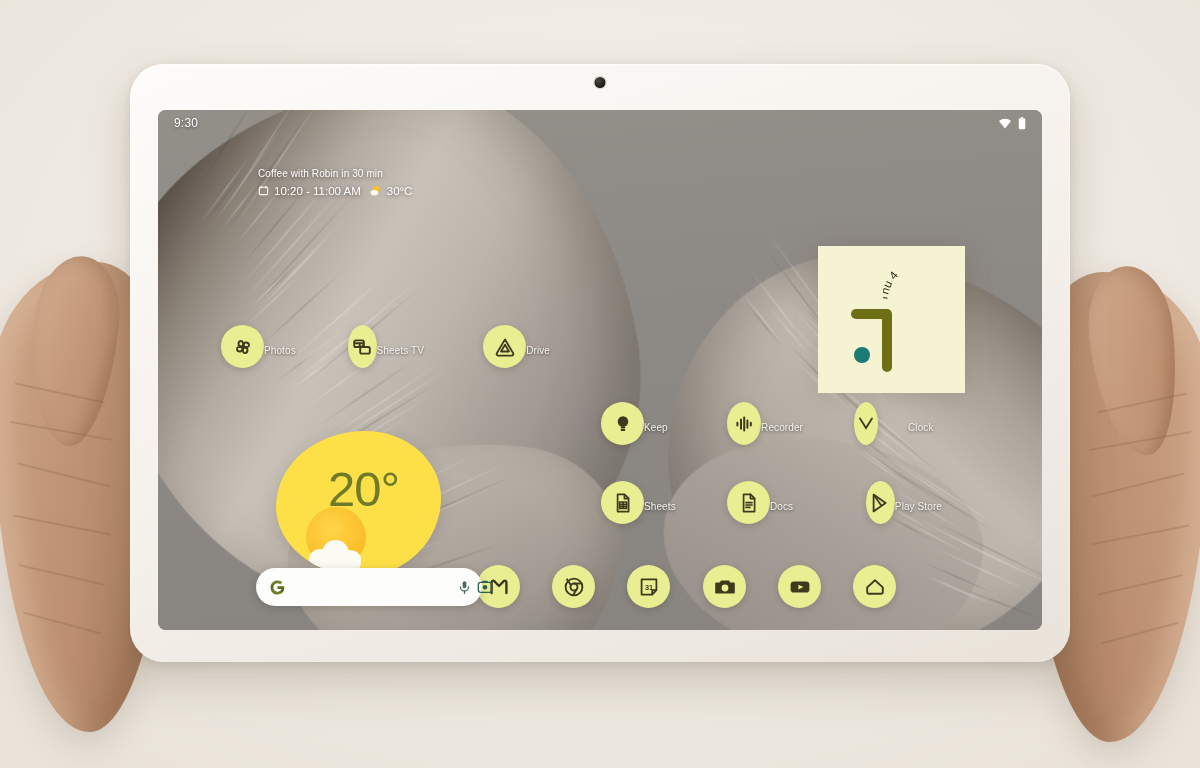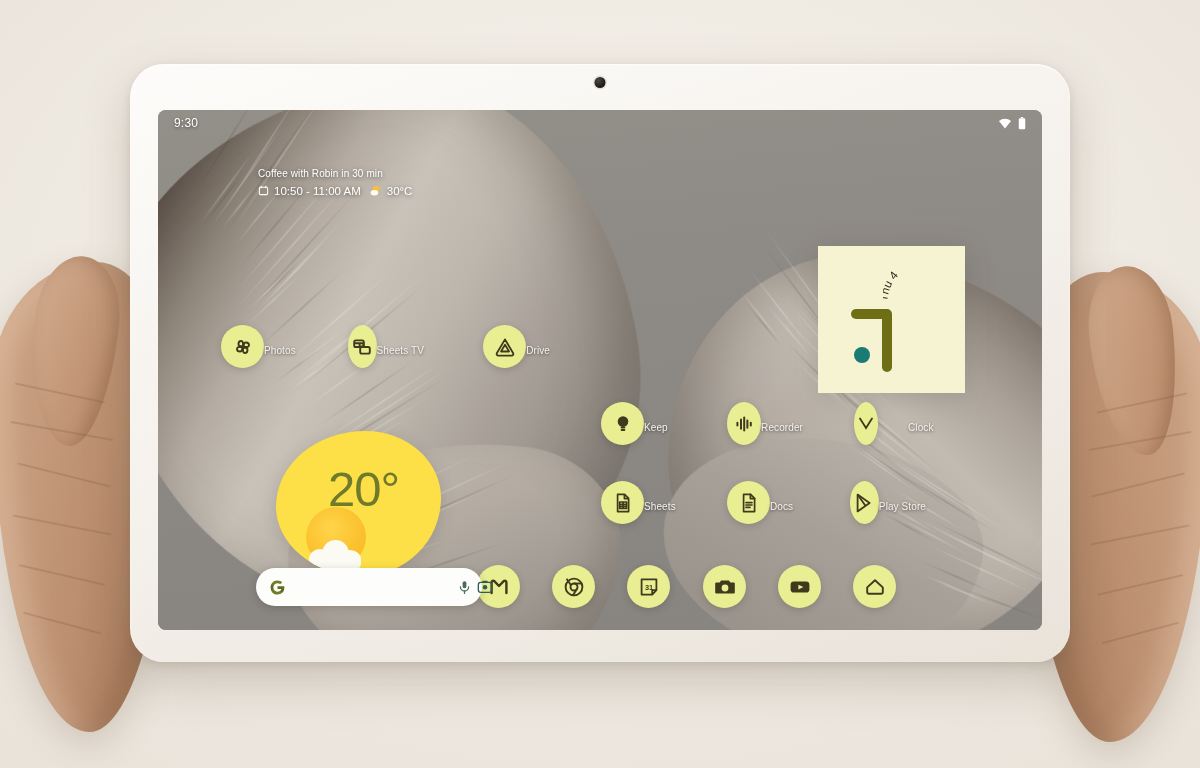--- a/index.html
+++ b/index.html
@@ -371,21 +371,21 @@
     </div>
 
     <div id="glance">
       <div id="glance-title">Coffee with Robin in 30 min</div>
       <div id="glance-sub">
         <svg width="11" height="11" viewBox="0 0 24 24">
           <rect x="3" y="5" width="18" height="16" rx="2.5" fill="none" stroke="#fff" stroke-width="2.2"></rect>
           <line x1="7" y1="2.5" x2="7" y2="6" stroke="#fff" stroke-width="2.2" stroke-linecap="round"></line>
           <line x1="17" y1="2.5" x2="17" y2="6" stroke="#fff" stroke-width="2.2" stroke-linecap="round"></line>
         </svg>
-        <span>10:50 - 11:00 AM</span>
+        <span>10:20 - 11:00 AM</span>
         <svg width="13" height="13" viewBox="0 0 24 24" style="margin-left:3px">
           <circle cx="13" cy="9.5" r="6" fill="#fbc02d"></circle>
           <ellipse cx="10" cy="16" rx="7" ry="5" fill="#fdfdf3"></ellipse>
         </svg>
         <span>30°C</span>
       </div>
     </div>
 
     <div id="weather-widget">
       <div id="weather-temp">20°</div>
@@ -508,21 +508,21 @@
                 <path d="M6.6 3.4h7l4 4v13.2h-11z"></path>
                 <path d="M13.4 3.4v4.2h4.2"></path>
                 <line x1="9" y1="11.6" x2="15" y2="11.6"></line>
                 <line x1="9" y1="14" x2="15" y2="14"></line>
                 <line x1="9" y1="16.4" x2="13" y2="16.4"></line>
               </g>
             </svg>
           </div>
           <div class="app-lb">Docs</div>
         </div>
-        <div class="app" style="left: 692px; top: 371px;">
+        <div class="app" style="left: 708px; top: 371px;">
           <div class="app-ic">
             <svg width="24" height="24" viewBox="0 0 24 24">
               <g fill="none" stroke="#3f3a1d" stroke-width="1.8" stroke-linejoin="round">
                 <path d="M5.6 3.6 17.6 12 5.6 20.4z"></path>
                 <path d="M5.6 3.6 13.6 15"></path>
               </g>
             </svg>
           </div>
           <div class="app-lb">Play Store</div>
         </div>

